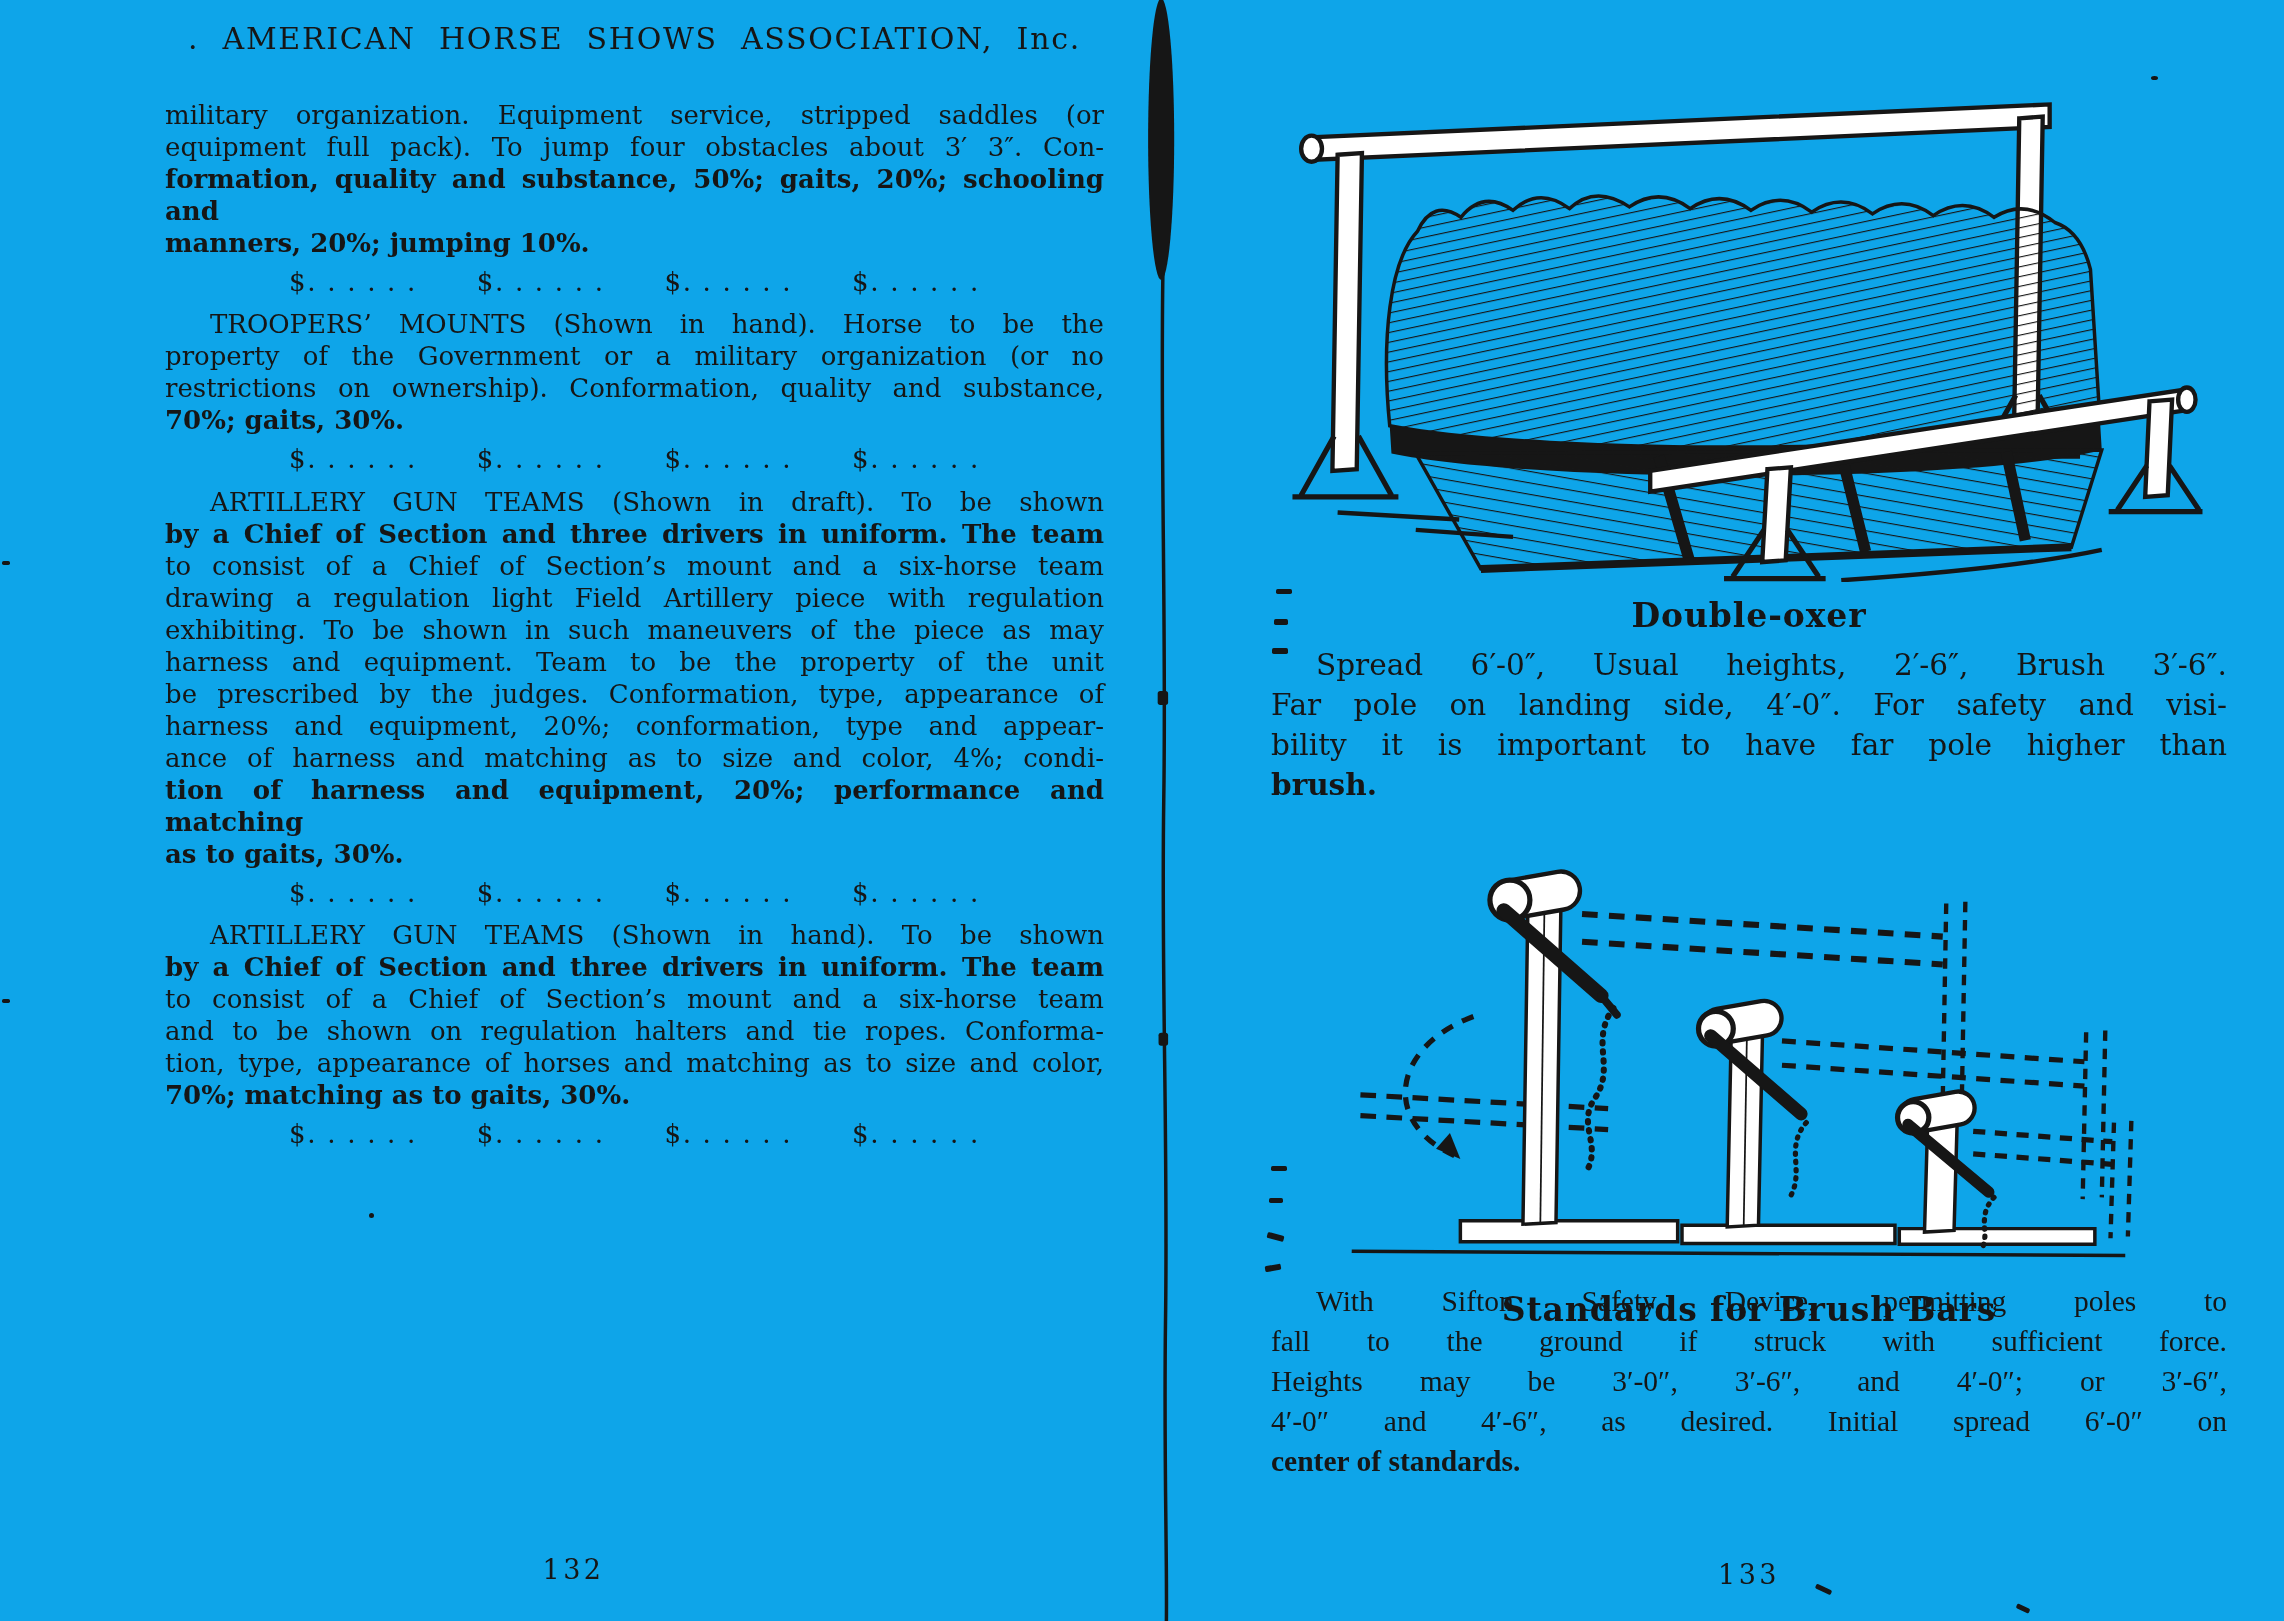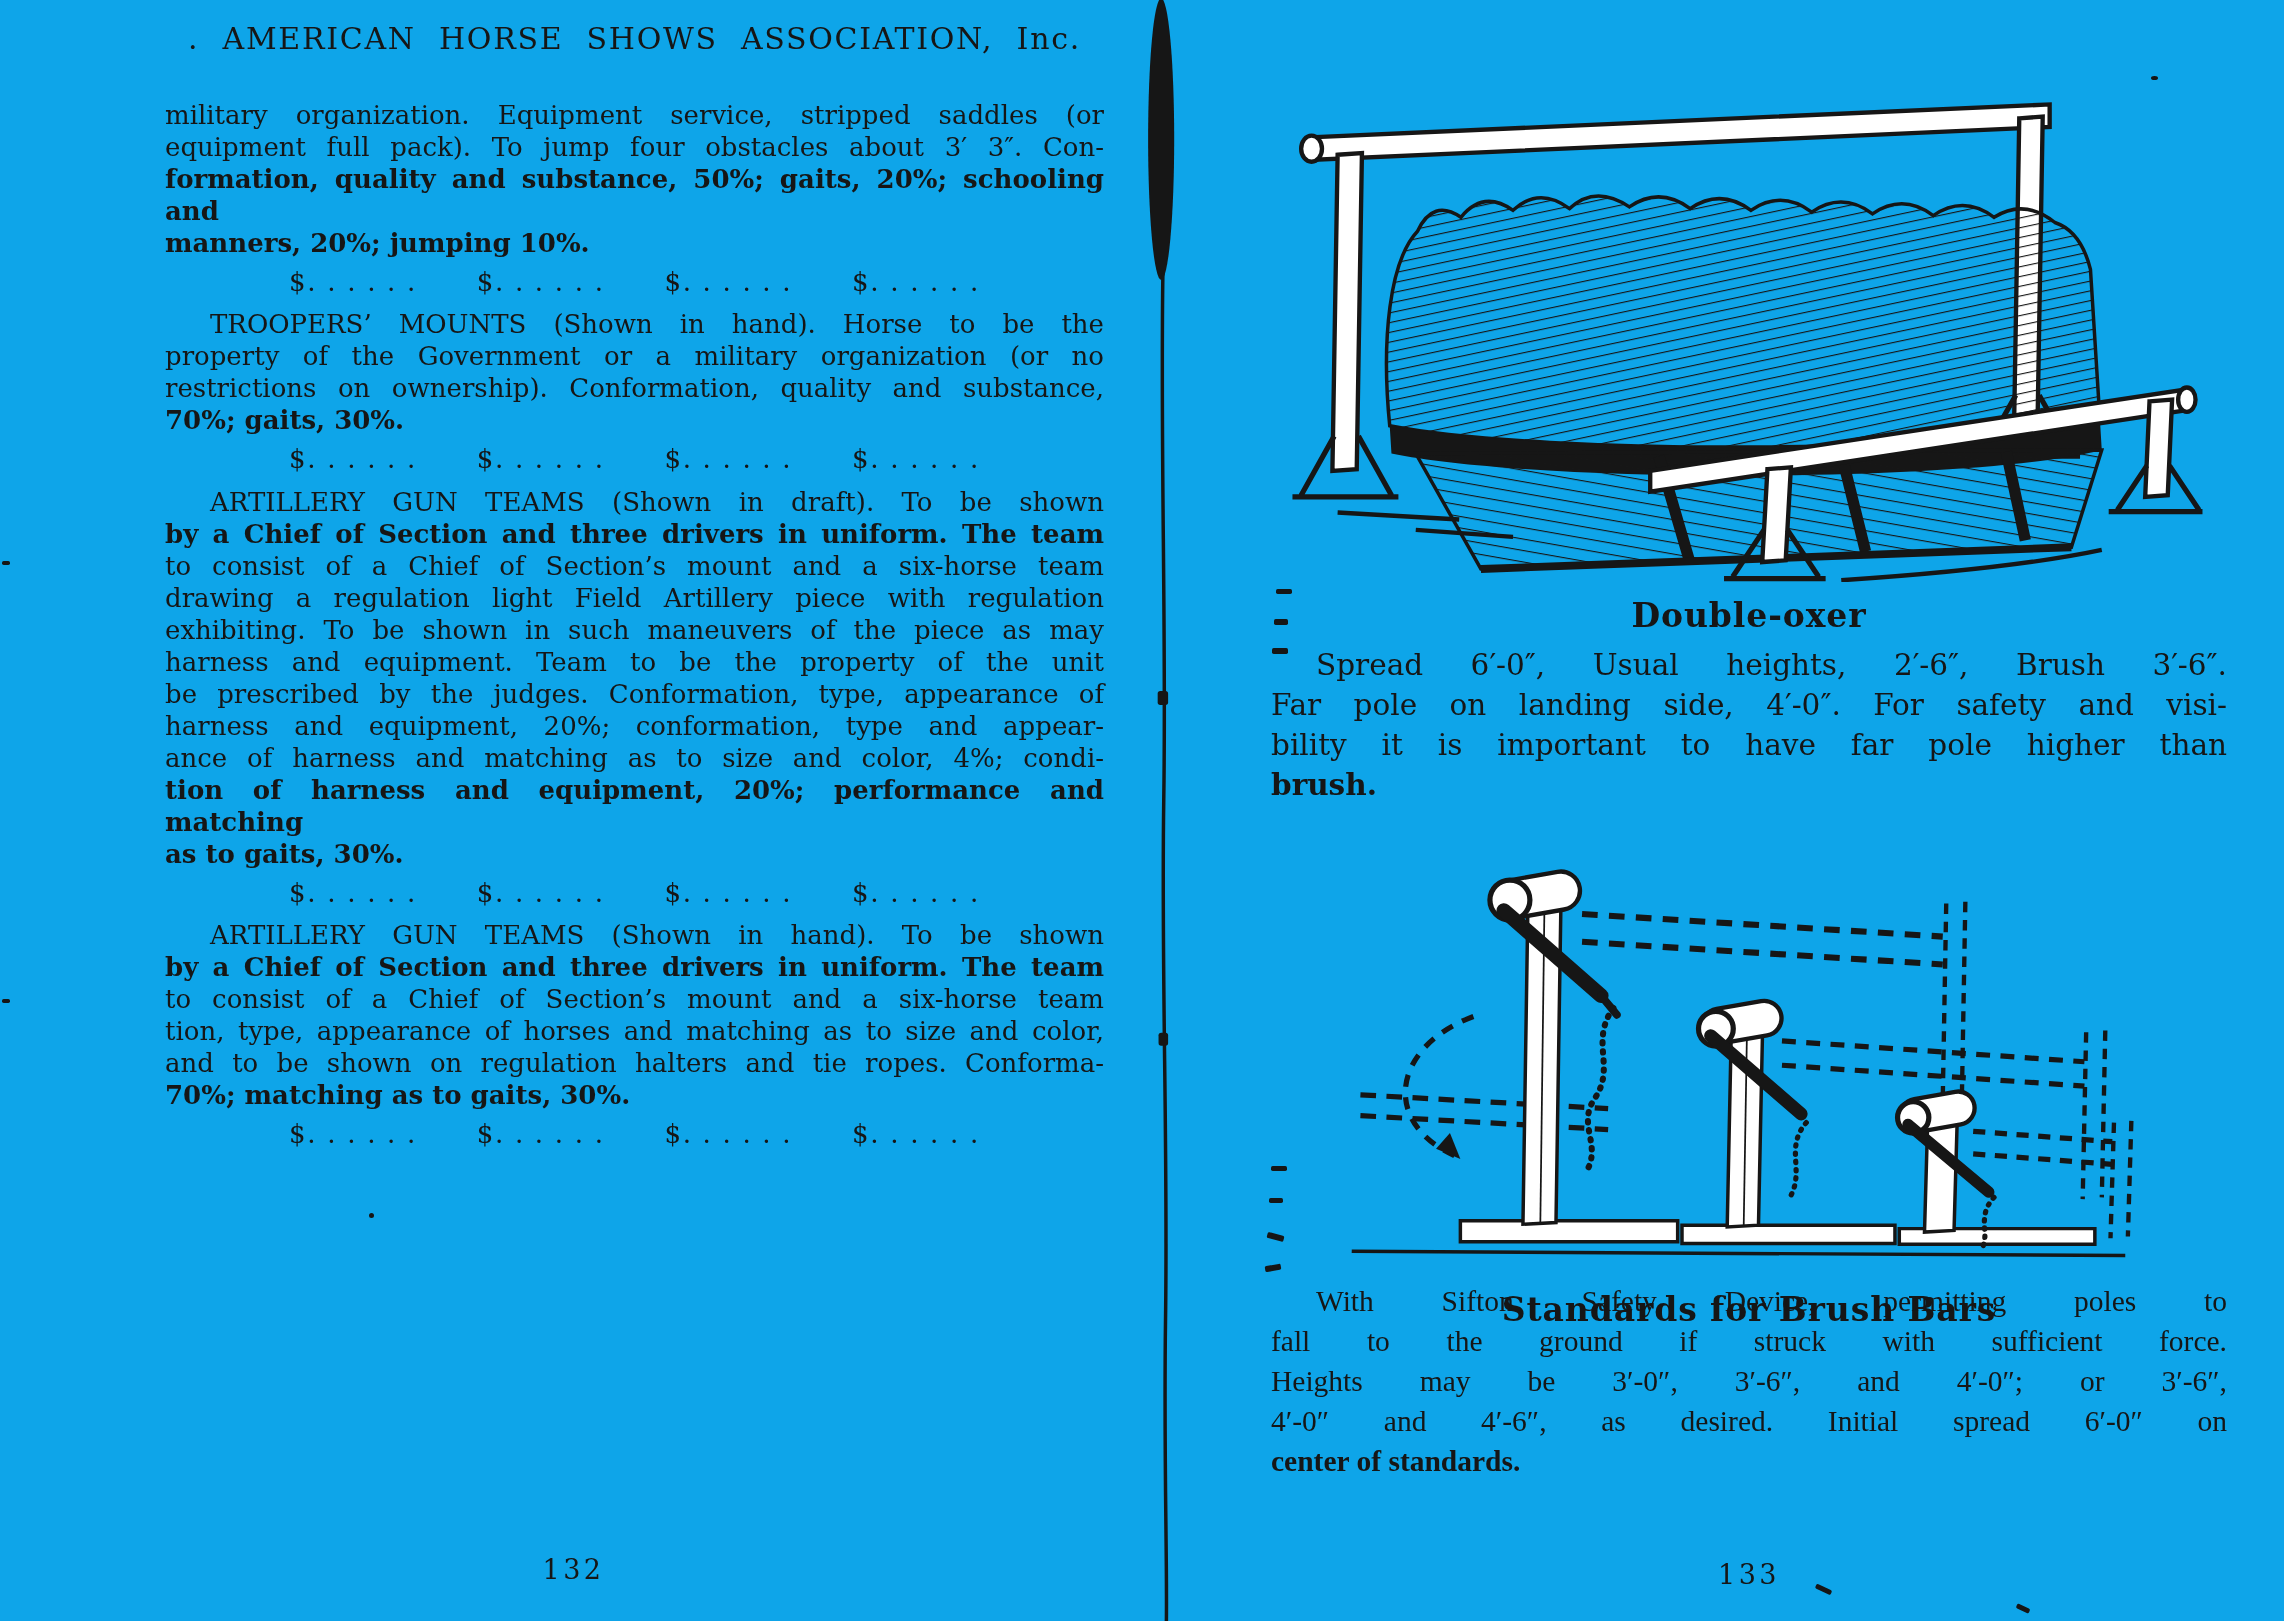--- a/index.html
+++ b/index.html
@@ -93,22 +93,22 @@
         <div class="line">harness and equipment, 20%; conformation, type and appear-</div>
         <div class="line">ance of harness and matching as to size and color, 4%; condi-</div>
         <div class="line bold">tion of harness and equipment, 20%; performance and matching</div>
         <div class="line bold nojust">as to gaits, 30%.</div>
         <div class="line dollar">$. . . . . .      $. . . . . .      $. . . . . .      $. . . . . .</div>
       </div>
     <div class="para">
         <div class="line indent">ARTILLERY GUN TEAMS (Shown in hand).  To be shown</div>
         <div class="line bold">by a Chief of Section and three drivers in uniform.  The team</div>
         <div class="line">to consist of a Chief of Section’s mount and a six-horse team</div>
+        <div class="line">and to be shown on regulation halters and tie ropes.  Conforma-</div>
         <div class="line">tion, type, appearance of horses and matching as to size and color,</div>
-        <div class="line">and to be shown on regulation halters and tie ropes.  Conforma-</div>
         <div class="line bold nojust">70%; matching as to gaits, 30%.</div>
         <div class="line dollar">$. . . . . .      $. . . . . .      $. . . . . .      $. . . . . .</div>
       </div>
   </div>
 
   <div class="pn pn-132">132</div>
 
   <svg class="fig fig1" width="918" height="521" viewBox="0 0 1056 600">
     <defs>
       <pattern id="hatchA" width="11" height="11" patternUnits="userSpaceOnUse" patternTransform="rotate(78)">

